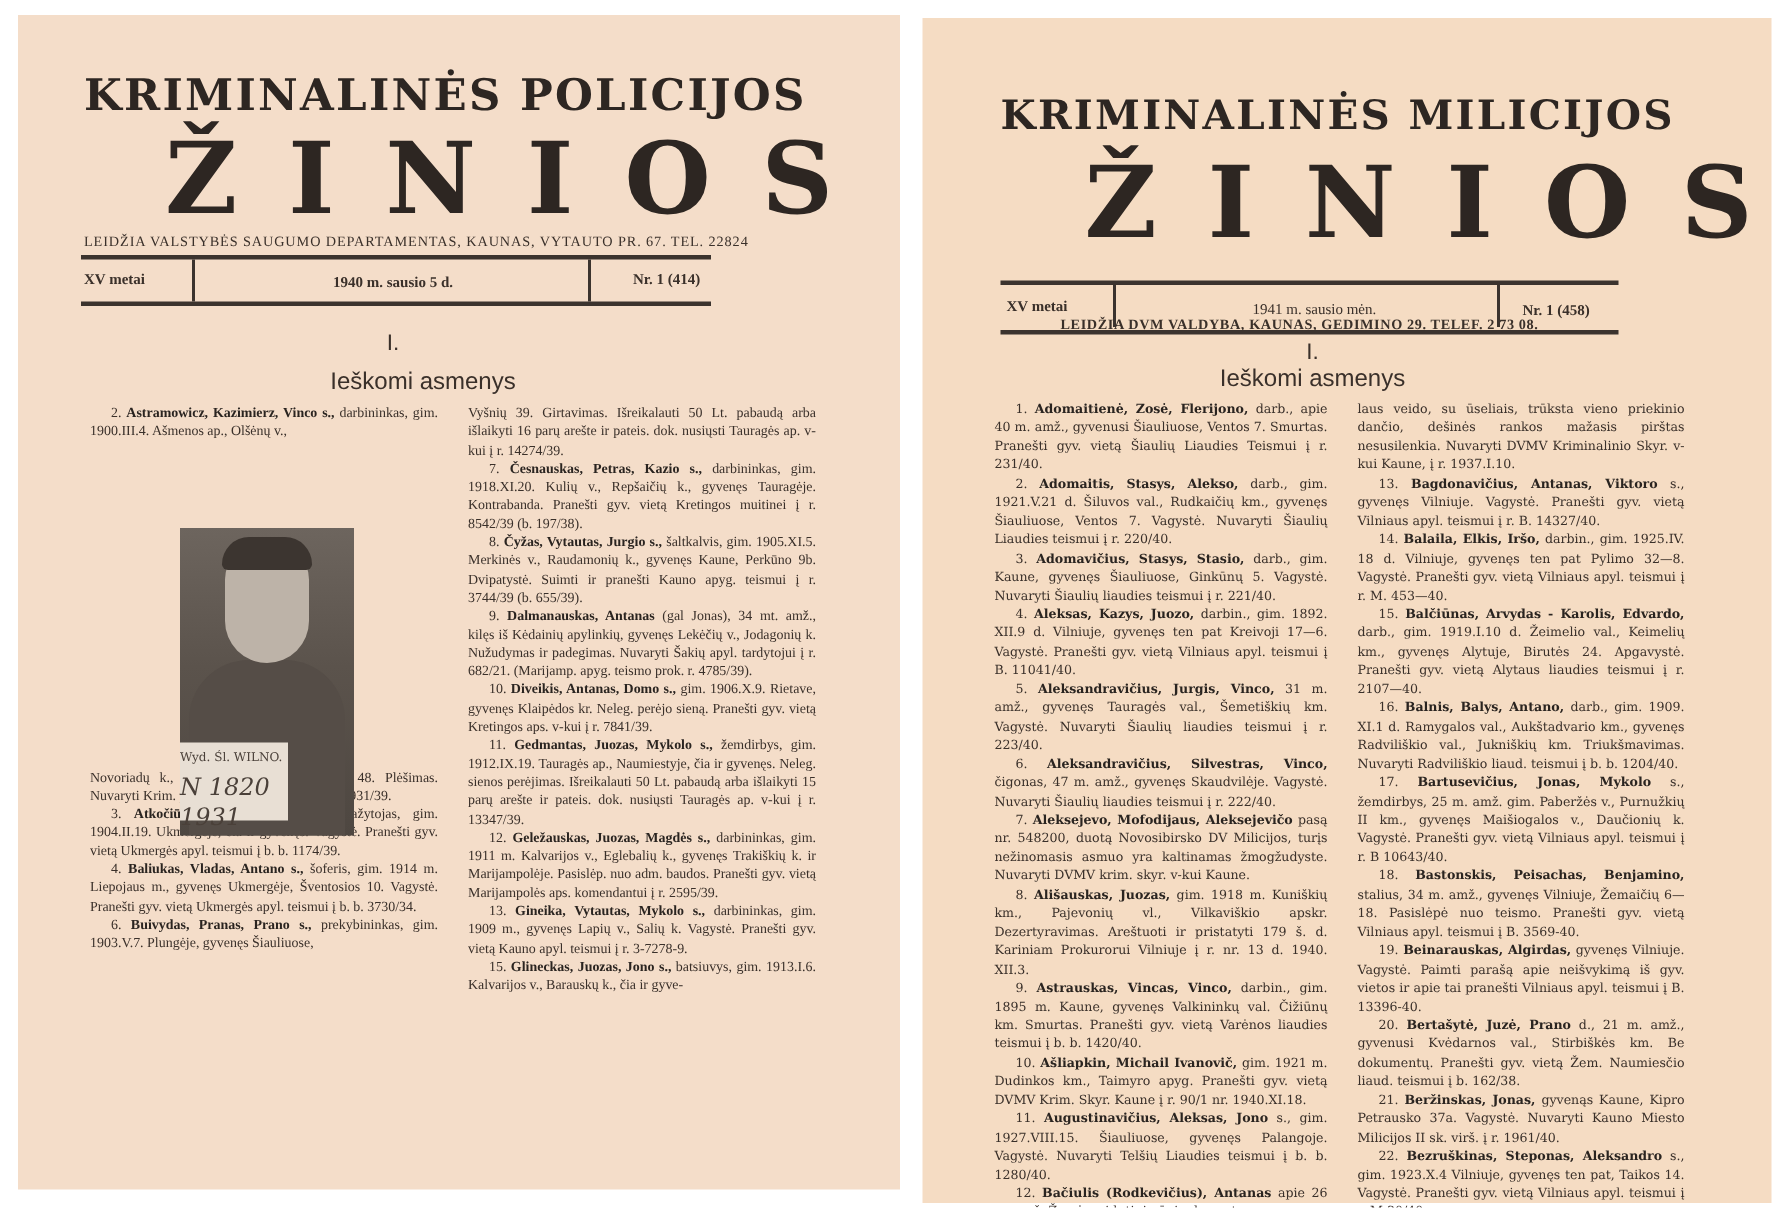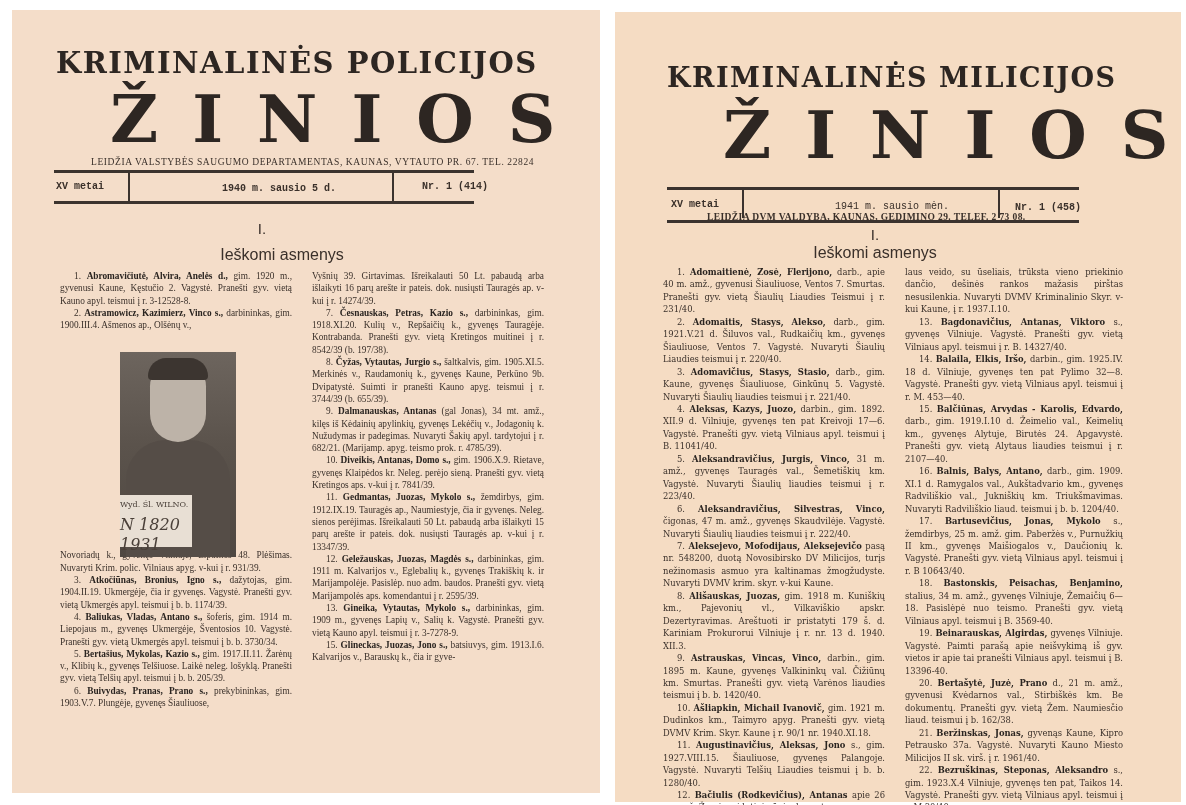--- a/index.html
+++ b/index.html
@@ -5,58 +5,56 @@
   html, body { margin:0; padding:0; }
   body { width:1186px; height:805px; background:#ffffff; position:relative; overflow:hidden; font-family:"Liberation Serif", serif; color:#3a302a; }
   .page { position:absolute; top:10px; box-sizing:border-box; }
   .p1 { left:12px; width:588px; height:783px; background:#f4ddc9; }
   .p2 { left:615px; width:566px; height:790px; background:#f5dcc3; top:12px; }
   .title1 { position:absolute; font-family:"DejaVu Serif", serif; font-weight:bold; color:#2d2622; letter-spacing:1px; white-space:nowrap; }
   .big { position:absolute; font-family:"DejaVu Serif", serif; font-weight:bold; color:#2d2622; white-space:nowrap; }
   .pub { position:absolute; font-size:9.5px; letter-spacing:0.6px; white-space:nowrap; color:#3a302a; }
   .rule { position:absolute; height:3px; background:#3b332e; }
   .vbar { position:absolute; width:2px; background:#3b332e; }
-  .meta { position:absolute; font-size:10px; font-weight:bold; white-space:nowrap;font-family:Liberation Mono, monospace; }
+  .meta { position:absolute; font-size:10px; font-weight:bold; white-space:nowrap; }
   .sec { position:absolute; font-family:"Liberation Sans", sans-serif; font-size:15px; text-align:center; }
   .col { position:absolute; font-size:9.3px; line-height:12.3px; text-align:justify; }
   .col p { margin:0; text-indent:14px; }
   .col b { color:#2a2420; }
   .photo { position:absolute; left:108px; top:342px; width:116px; height:205px; background:linear-gradient(180deg,#6d655e 0%,#5b534c 45%,#4e4741 100%); }
   .face { position:absolute; left:30px; top:10px; width:56px; height:80px; border-radius:26px 26px 30px 30px; background:#bdb3a8; }
   .hair { position:absolute; left:28px; top:6px; width:60px; height:22px; border-radius:28px 28px 6px 6px; background:#3c3530; }
   .body-sh { position:absolute; left:6px; top:88px; width:104px; height:117px; border-radius:40px 40px 0 0; background:#554d47; }
   .sign { position:absolute; left:0px; top:143px; width:72px; height:52px; background:#e8dfd4; color:#4a4039; font-size:10px; text-align:left; font-family:"DejaVu Serif", serif; }
   .sign div { line-height:20px; }
 </style>
 </head>
 <body>
 
 <div class="page p1">
   <div class="title1" style="left:44px;top:36px;font-size:29px;letter-spacing:1.5px;">KRIMINALINĖS POLICIJOS</div>
   <div class="big" style="left:98px;top:70px;font-size:66px;letter-spacing:34px;">ŽINIOS</div>
-  <div class="pub" style="left:44px;top:147px;margin-left:35px;">LEIDŽIA VALSTYBĖS SAUGUMO DEPARTAMENTAS, KAUNAS, VYTAUTO PR. 67. TEL. 22824</div>
+  <div class="pub" style="left:44px;top:147px;">LEIDŽIA VALSTYBĖS SAUGUMO DEPARTAMENTAS, KAUNAS, VYTAUTO PR. 67. TEL. 22824</div>
   <div class="rule" style="left:42px;top:160px;width:420px;"></div>
   <div class="vbar" style="left:116px;top:163px;height:28px;"></div>
   <div class="vbar" style="left:380px;top:163px;height:28px;"></div>
   <div class="meta" style="left:44px;top:171px;">XV metai</div>
   <div class="meta" style="left:210px;top:173px;">1940 m. sausio 5 d.</div>
   <div class="meta" style="left:410px;top:171px;">Nr. 1 (414)</div>
   <div class="rule" style="left:42px;top:191px;width:420px;"></div>
 
   <div class="sec" style="left:200px;top:210px;width:100px;">I.</div>
   <div class="sec" style="left:180px;top:236px;width:180px;font-size:16px;">Ieškomi asmenys</div>
 
   <div class="col" style="left:48px;top:260px;width:232px;">
-    <p><span>1.</span> <b>Abromavičiutė, Alvira, Anelės d.,</b> <span>gim. 1920 m., gyvenusi Kaune, Kęstučio 2. Vagystė. Pranešti gyv. vietą Kauno apyl. teismui į r. 3-12528-8.</span></p>
     <p><span>2.</span> <b>Astramowicz, Kazimierz, Vinco s.,</b> <span>darbininkas, gim. 1900.III.4. Ašmenos ap., Olšėnų v.,</span></p>
     <div style="height:218px;"></div>
     <p style="text-indent:0;"><span>Novoriadų k., gyvenęs Vilniuje, Lipufkos 48. Plėšimas. Nuvaryti Krim. polic. Vilniaus apyg. v-kui į r. 931/39.</span></p>
     <p><span>3.</span> <b>Atkočiūnas, Bronius, Igno s.,</b> <span>dažytojas, gim. 1904.II.19. Ukmergėje, čia ir gyvenęs. Vagystė. Pranešti gyv. vietą Ukmergės apyl. teismui į b. b. 1174/39.</span></p>
     <p><span>4.</span> <b>Baliukas, Vladas, Antano s.,</b> <span>šoferis, gim. 1914 m. Liepojaus m., gyvenęs Ukmergėje, Šventosios 10. Vagystė. Pranešti gyv. vietą Ukmergės apyl. teismui į b. b. 3730/34.</span></p>
-    <p><span>5.</span> <b>Bertašius, Mykolas, Kazio s.,</b> <span>gim. 1917.II.11. Žarėnų v., Klibių k., gyvenęs Telšiuose. Laikė neleg. lošyklą. Pranešti gyv. vietą Telšių apyl. teismui į b. b. 205/39.</span></p>
     <p><span>6.</span> <b>Buivydas, Pranas, Prano s.,</b> <span>prekybininkas, gim. 1903.V.7. Plungėje, gyvenęs Šiauliuose,</span></p>
   </div>
 
   <div class="photo">
     <div class="body-sh"></div>
     <div class="face"></div>
     <div class="hair"></div>
     <div class="sign">
       <div style="font-size:8px;">Wyd. Śl. WILNO.</div>
       <div style="font-size:16px;font-style:italic;">N 1820 1931</div>

